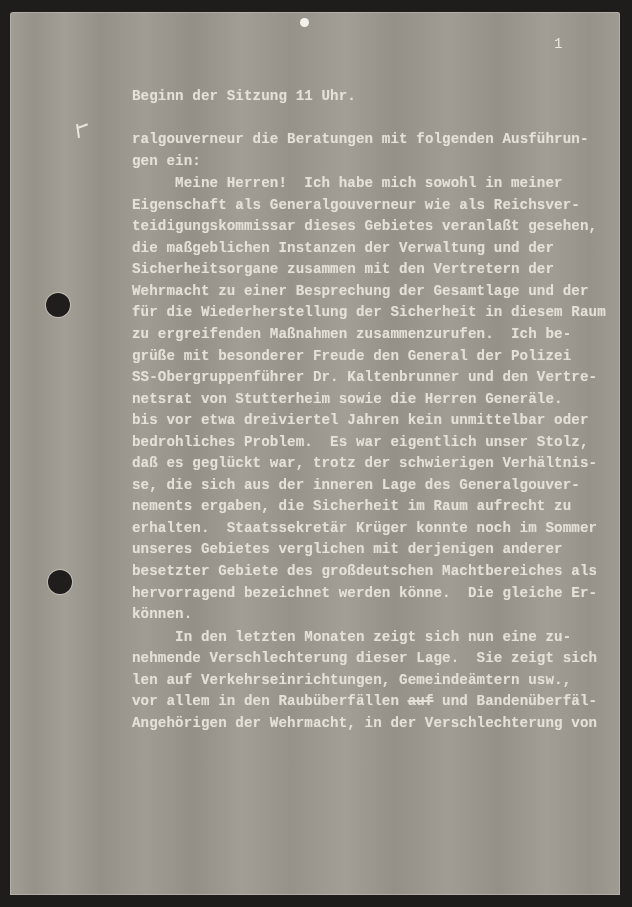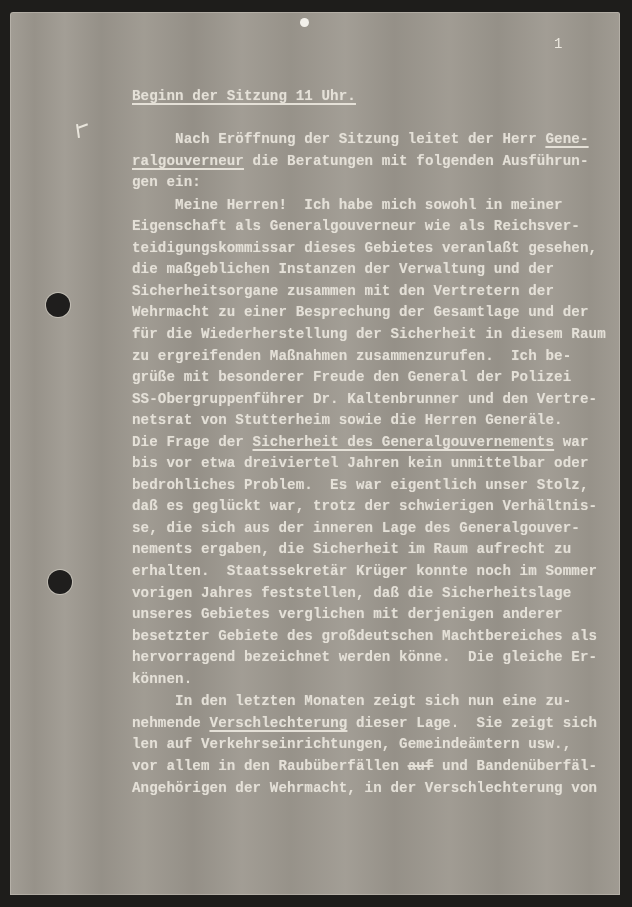--- a/index.html
+++ b/index.html
@@ -50,63 +50,60 @@
     font-size: 14.2px;
     line-height: 21.55px;
     color: #ebe7de;
     letter-spacing: 0.1px;
     font-weight: bold;
     text-shadow: 0 0 1px rgba(255,255,255,0.25);
     opacity: 0.92;
   }
   .line { white-space: pre; height: 21.55px; }
   .gap { height: 21.55px; }
-  .u { text-decoration: underline; text-decoration-thickness: 1.5px; text-underline-offset: 3px; text-align: center; }
+  .u { text-decoration-thickness: 1.5px; text-underline-offset: 3px; text-align: center; }
   .s { text-decoration: line-through; text-decoration-thickness: 2px; }
 </style>
 </head>
 <body>
 
 <div class="page">
   <div class="pin" style="left:290px; top:6px;"></div>
   <div class="hole" style="left:36px; top:281px;"></div>
   <div class="hole" style="left:38px; top:558px;"></div>
 </div>
 
 <div class="mark"></div>
 
 <div class="pagenum">1</div>
 
 <div class="text">
   <div class="line"><span class="u">Beginn der Sitzung 11 Uhr.</span></div>
   <div class="gap"></div>
   <div id="body-lines">
-      <div class="line"><span>     Nach Eröffnung der Sitzung leitet der Herr </span><span class="u">Gene-</span></div>
       <div class="line"><span class="u">ralgouverneur</span><span> die Beratungen mit folgenden Ausführun-</span></div>
       <div class="line"><span>gen ein:</span></div>
       <div class="gap" style="height: 1px;"></div>
       <div class="line"><span>     Meine Herren!  Ich habe mich sowohl in meiner</span></div>
       <div class="line"><span>Eigenschaft als Generalgouverneur wie als Reichsver-</span></div>
       <div class="line"><span>teidigungskommissar dieses Gebietes veranlaßt gesehen,</span></div>
       <div class="line"><span>die maßgeblichen Instanzen der Verwaltung und der</span></div>
       <div class="line"><span>Sicherheitsorgane zusammen mit den Vertretern der</span></div>
       <div class="line"><span>Wehrmacht zu einer Besprechung der Gesamtlage und der</span></div>
       <div class="line"><span>für die Wiederherstellung der Sicherheit in diesem Raum</span></div>
       <div class="line"><span>zu ergreifenden Maßnahmen zusammenzurufen.  Ich be-</span></div>
       <div class="line"><span>grüße mit besonderer Freude den General der Polizei</span></div>
       <div class="line"><span>SS-Obergruppenführer Dr. Kaltenbrunner und den Vertre-</span></div>
       <div class="line"><span>netsrat von Stutterheim sowie die Herren Generäle.</span></div>
-      <div class="line"><span>Die Frage der </span><span class="u">Sicherheit des Generalgouvernements</span><span> war</span></div>
       <div class="line"><span>bis vor etwa dreiviertel Jahren kein unmittelbar oder</span></div>
       <div class="line"><span>bedrohliches Problem.  Es war eigentlich unser Stolz,</span></div>
       <div class="line"><span>daß es geglückt war, trotz der schwierigen Verhältnis-</span></div>
       <div class="line"><span>se, die sich aus der inneren Lage des Generalgouver-</span></div>
       <div class="line"><span>nements ergaben, die Sicherheit im Raum aufrecht zu</span></div>
       <div class="line"><span>erhalten.  Staatssekretär Krüger konnte noch im Sommer</span></div>
-      <div class="line"><span>vorigen Jahres feststellen, daß die Sicherheitslage</span></div>
       <div class="line"><span>unseres Gebietes verglichen mit derjenigen anderer</span></div>
       <div class="line"><span>besetzter Gebiete des großdeutschen Machtbereiches als</span></div>
       <div class="line"><span>hervorragend bezeichnet werden könne.  Die gleiche Er-</span></div>
       <div class="line"><span>können.</span></div>
       <div class="gap" style="height: 1px;"></div>
       <div class="line"><span>     In den letzten Monaten zeigt sich nun eine zu-</span></div>
       <div class="line"><span>nehmende </span><span class="u">Verschlechterung</span><span> dieser Lage.  Sie zeigt sich</span></div>
       <div class="line"><span>len auf Verkehrseinrichtungen, Gemeindeämtern usw.,</span></div>
       <div class="line"><span>vor allem in den Raubüberfällen </span><span class="s">auf</span><span> und Bandenüberfäl-</span></div>
       <div class="line"><span>Angehörigen der Wehrmacht, in der Verschlechterung von</span></div>

